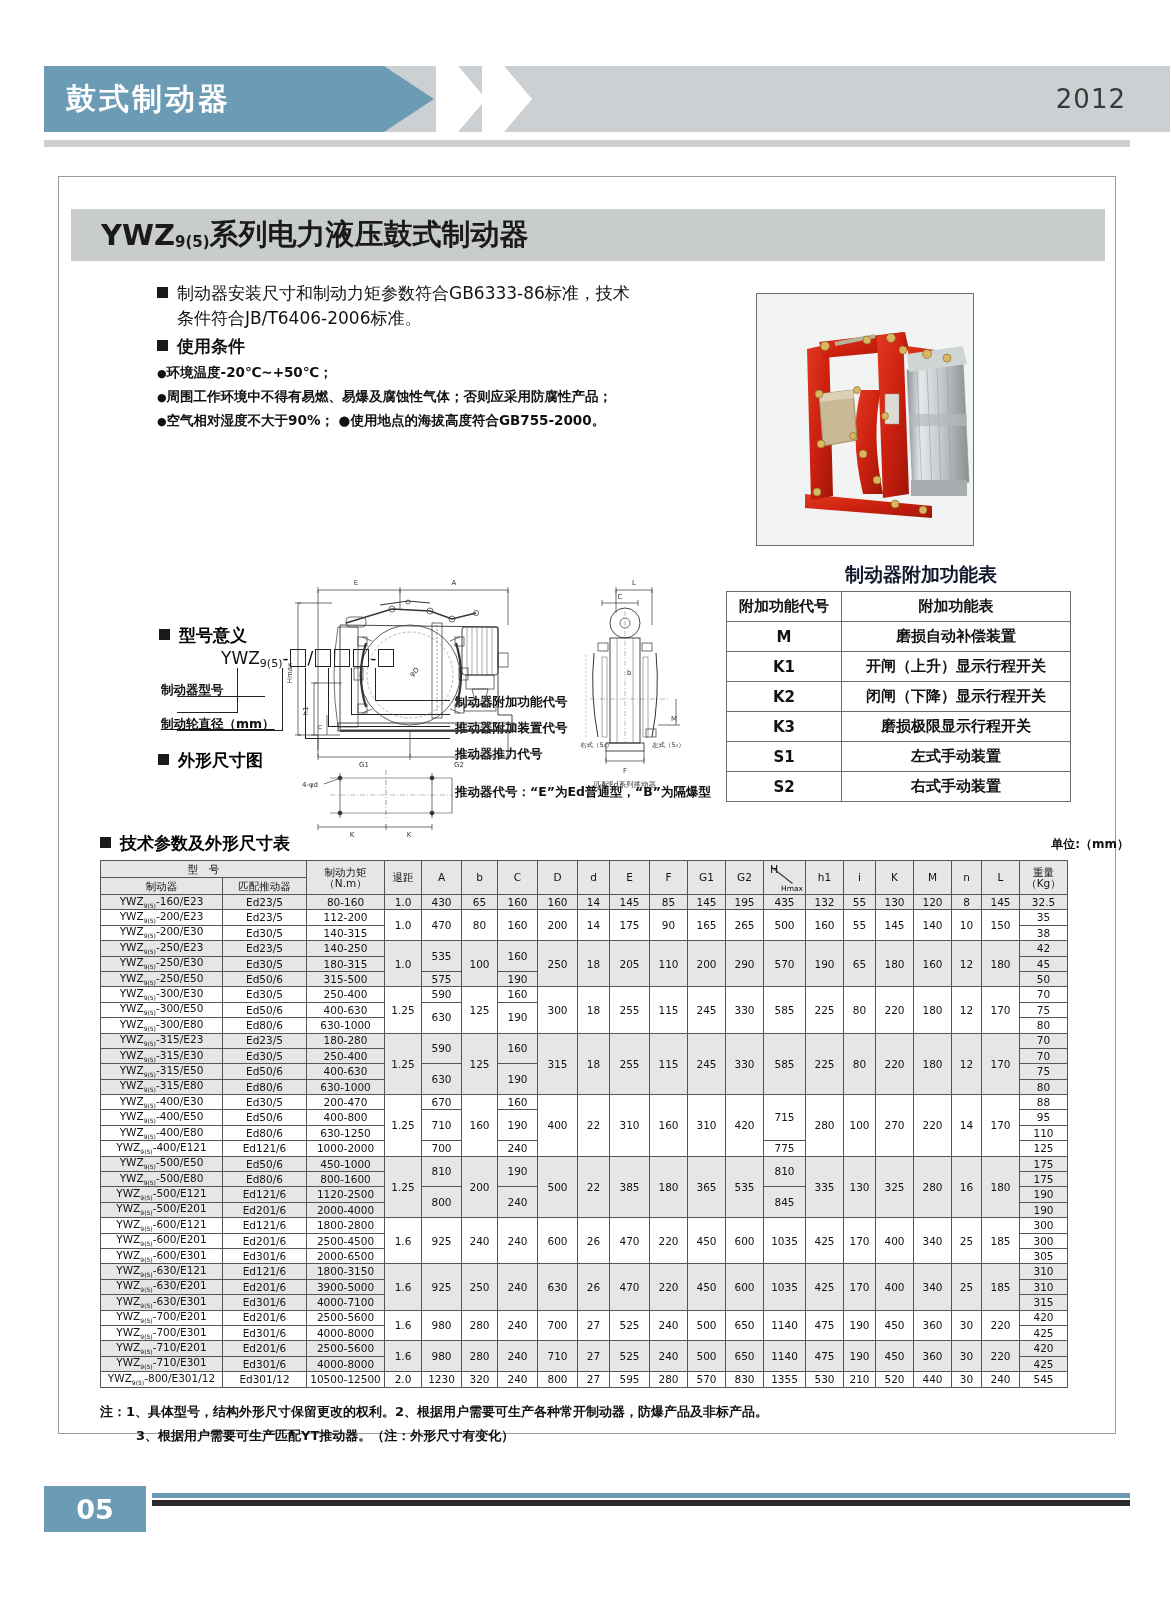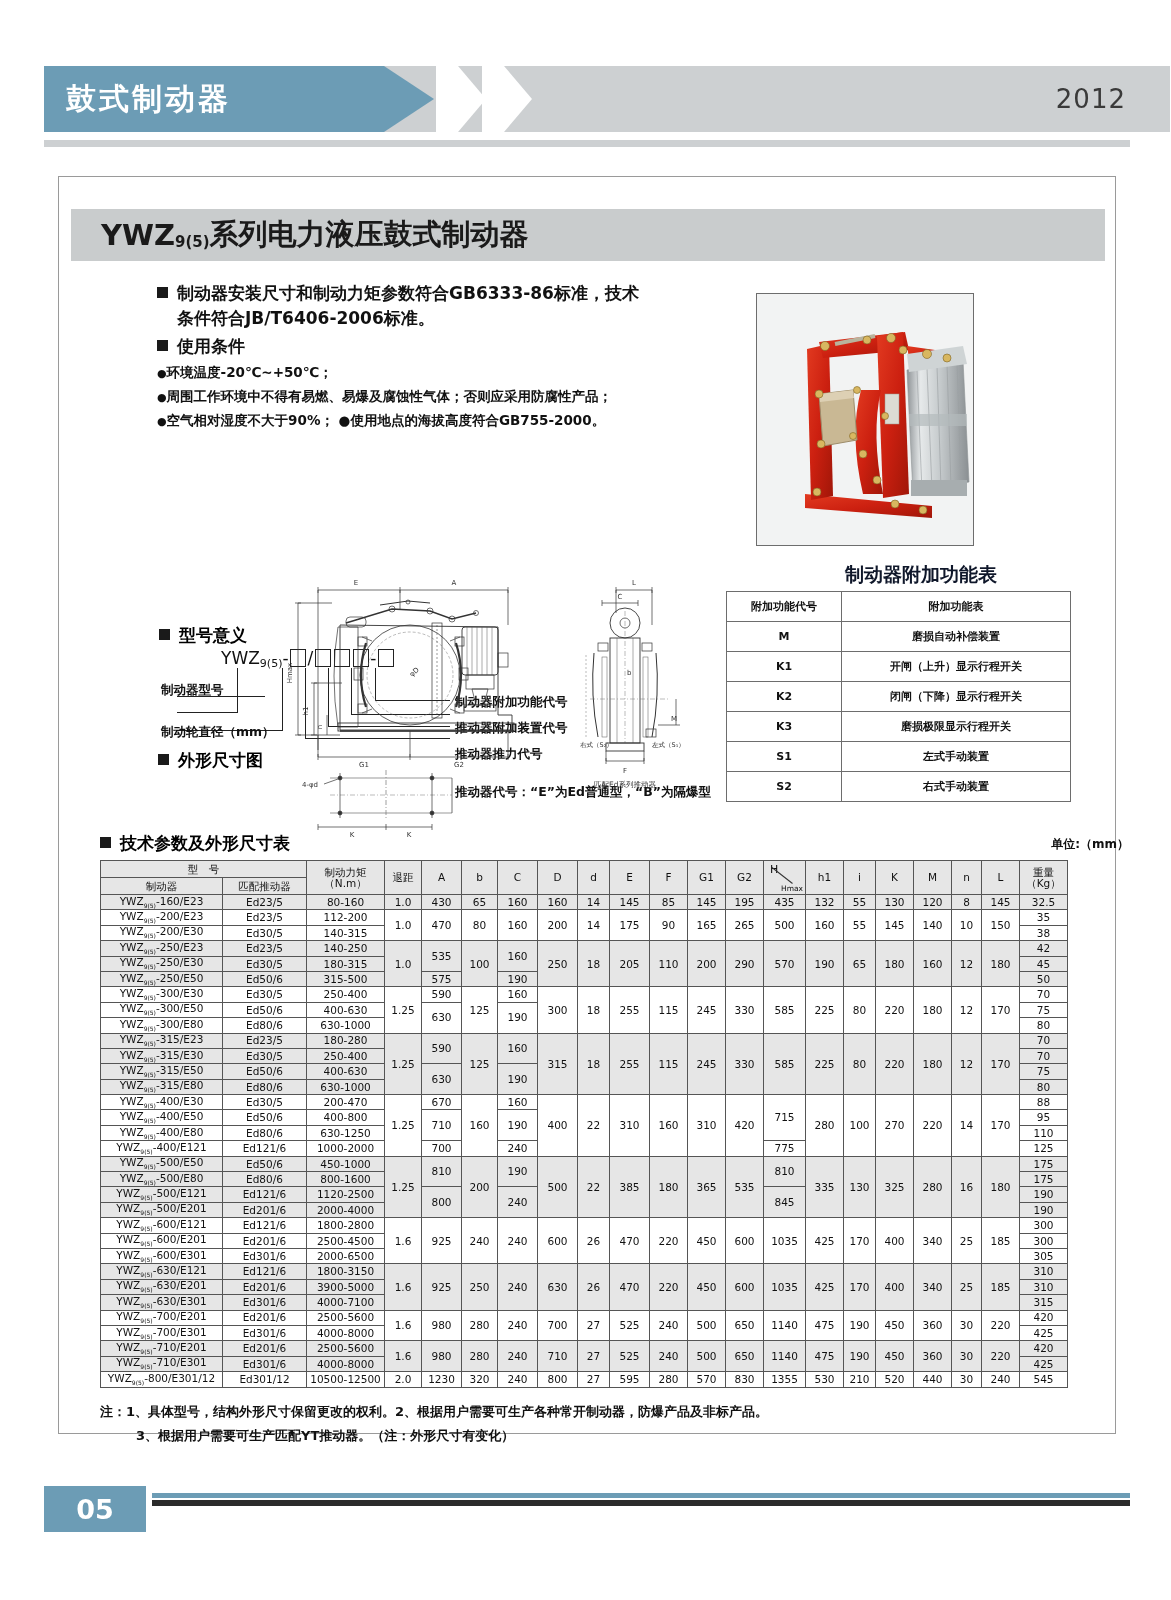--- a/index.html
+++ b/index.html
@@ -62,21 +62,21 @@
     font-size:29px; font-weight:bold; color:#1a1a1a; letter-spacing:0px;
   }
   #product-title .sub{ font-size:15px; vertical-align:sub; position:relative; top:7px; }
 
   
   #spec-block{ position:absolute; left:98px; top:104px; width:640px; }
   .bullet-sq{
     display:inline-block; width:11px; height:11px; background:#1a1a1a;
     margin-right:9px; vertical-align:1px;
   }
-  .h-line{ font-size:17px; font-weight:bold; color:#111; line-height:25px; }
+  .h-line{ font-size:17px; font-weight:normal; color:#111; line-height:25px; }
   .h-line.indent{ padding-left:20px; }
   .h-head{ font-size:17px; font-weight:bold; color:#111; line-height:30px; }
   .dot-line{ font-size:13.5px; color:#111; line-height:22px; font-weight:bold;}
   .dot{ font-size:11px; }
 
   
   #model-diagram{ position:absolute; left:100px; top:447px; width:640px; height:125px; }
   #model-head{ position:absolute; left:0; top:0; font-size:17px; font-weight:bold; }
   #model-code{
     position:absolute; left:62px; top:24px;
@@ -104,21 +104,21 @@
     background:linear-gradient(135deg,#f3f4f4 0%,#e7e8e8 55%,#dfe0e0 100%);
   }
 
   
   #func-title{
     position:absolute; left:756px; top:562px; width:330px;
     text-align:center; font-size:19px; font-weight:bold; color:#0f172a;
   }
   #func-table{
     position:absolute; left:726px; top:591px; width:345px;
-    border-collapse:collapse; font-size:11px;
+    border-collapse:collapse; font-size:15px;
   }
   #func-table td{
     border:1px solid #6d6d6d; text-align:center; height:30px; color:#111;
     font-weight:bold;
   }
   #func-table td.code{ width:115px; }
 
   
   #tech-head{ position:absolute; left:100px; top:832px; font-size:17px; font-weight:bold; }
   #unit-label{ position:absolute; right:42px; top:836px; font-size:12px; color:#111; font-weight:bold;}
@@ -240,21 +240,21 @@
     <div class="vline" style="left:169px; top:44px; height:58px;"></div>
     <div class="hline" style="left:169px; top:102px; width:122px;"></div>
 
     <div class="vline" style="left:192px; top:44px; height:46px;"></div>
     <div class="hline" style="left:192px; top:90px; width:99px;"></div>
 
     <div class="vline" style="left:216px; top:44px; height:32px;"></div>
     <div class="hline" style="left:216px; top:76px; width:75px;"></div>
 
     <div class="mleg" style="left:2px; top:58px;">制动器型号</div>
-    <div class="mleg" style="left:2px; top:100px;">制动轮直径（mm）</div>
+    <div class="mleg" style="left:2px; top:92px;text-decoration:underline;">制动轮直径（mm）</div>
 
     <div class="mleg" style="left:296px; top:70px;">制动器附加功能代号</div>
     <div class="mleg" style="left:296px; top:96px;">推动器附加装置代号</div>
     <div class="mleg" style="left:296px; top:122px;">推动器推力代号</div>
     <div class="mleg" style="left:296px; top:160px;">推动器代号：“E”为Ed普通型，“B”为隔爆型</div>
   </div>
 
 </div>
 
 <div id="dim-head" style="position:absolute; left:158px; top:749px;">

